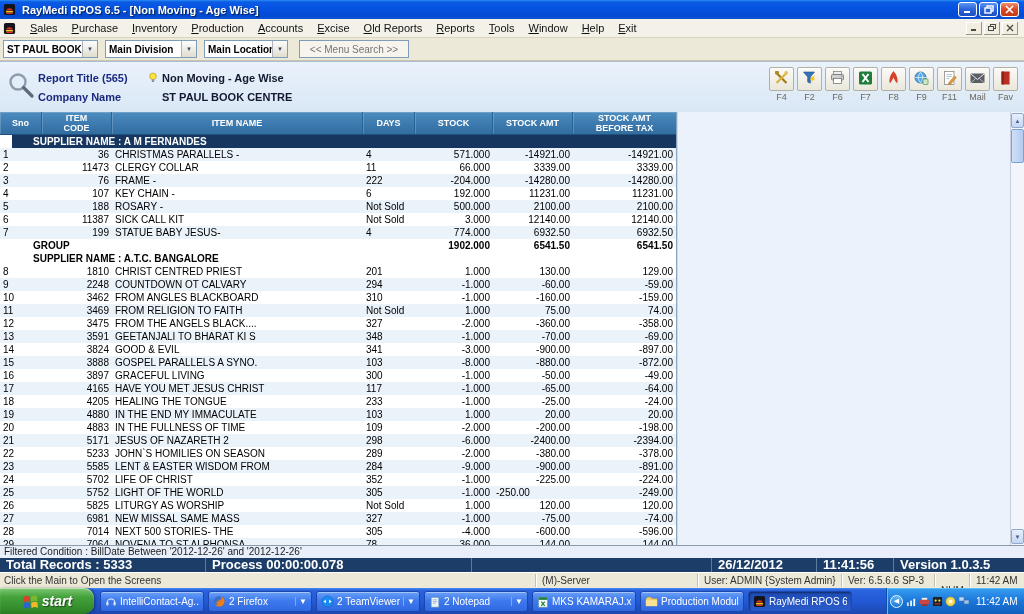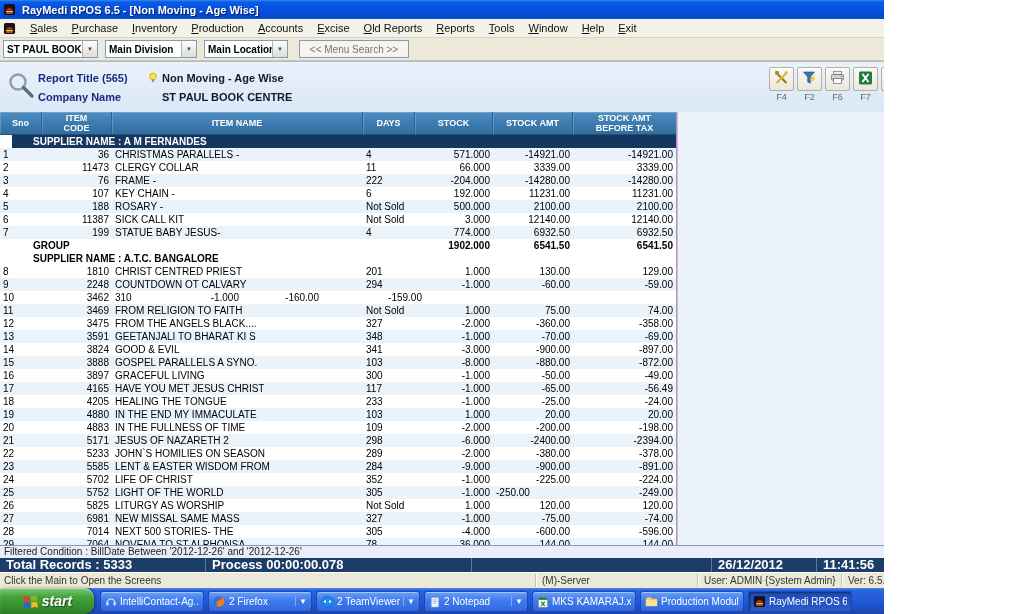--- a/index.html
+++ b/index.html
@@ -1,17 +1,17 @@
 <!DOCTYPE html>
 <html><head>
 <meta charset="utf-8">
 <style>
   * { margin:0; padding:0; box-sizing:border-box; }
   html,body { width:1024px; height:614px; overflow:hidden; font-family:"Liberation Sans", sans-serif; }
-  .screen { position:relative; width:884px; height:614px; background:#f9a8d4; overflow:hidden; }
+  .screen { position:relative; width:1024px; height:614px; background:#fde047; overflow:hidden; }
 
   
   .titlebar { position:absolute; top:0; left:0; width:1024px; height:19px;
     background:linear-gradient(180deg,#2a8df5 0%,#0b5be4 10%,#0652e2 45%,#0349d2 85%,#0d55d4 100%);
     display:flex; align-items:center; padding:0 3px; }
   .titlebar .ticon { width:15px; height:15px; margin-right:4px; display:flex; }
   .titlebar .ttext { color:#fff; font-weight:bold; font-size:11px; text-shadow:1px 1px 1px rgba(0,0,0,.6);
     white-space:nowrap; flex:1; }
   .winbtns { display:flex; gap:2px; margin-right:2px; }
   .wbtn { width:19px; height:15px; border-radius:3px; border:1px solid #fff;
@@ -412,20 +412,21 @@
           <div class="tcell" style="width: 70px; text-align: right;">2248</div>
           <div class="tcell" style="width: 251px; text-align: left;">COUNTDOWN OT CALVARY</div>
           <div class="tcell" style="width: 52px; text-align: left;">294</div>
           <div class="tcell" style="width: 78px; text-align: right;">-1.000</div>
           <div class="tcell" style="width: 80px; text-align: right;">-60.00</div>
           <div class="tcell" style="width: 103px; text-align: right;">-59.00</div>
         </div>
         <div class="trow">
           <div class="tcell" style="width: 42px; text-align: left;">10</div>
           <div class="tcell" style="width: 70px; text-align: right;">3462</div>
+          <div class="tcell" style="width: 251px; text-align: left;">FROM ANGLES BLACKBOARD</div>
           <div class="tcell" style="width: 52px; text-align: left;">310</div>
           <div class="tcell" style="width: 78px; text-align: right;">-1.000</div>
           <div class="tcell" style="width: 80px; text-align: right;">-160.00</div>
           <div class="tcell" style="width: 103px; text-align: right;">-159.00</div>
         </div>
         <div class="trow pale">
           <div class="tcell" style="width: 42px; text-align: left;">11</div>
           <div class="tcell" style="width: 70px; text-align: right;">3469</div>
           <div class="tcell" style="width: 251px; text-align: left;">FROM RELIGION TO FAITH</div>
           <div class="tcell" style="width: 52px; text-align: left;">Not Sold</div>
@@ -478,21 +479,21 @@
           <div class="tcell" style="width: 80px; text-align: right;">-50.00</div>
           <div class="tcell" style="width: 103px; text-align: right;">-49.00</div>
         </div>
         <div class="trow pale">
           <div class="tcell" style="width: 42px; text-align: left;">17</div>
           <div class="tcell" style="width: 70px; text-align: right;">4165</div>
           <div class="tcell" style="width: 251px; text-align: left;">HAVE YOU MET JESUS CHRIST</div>
           <div class="tcell" style="width: 52px; text-align: left;">117</div>
           <div class="tcell" style="width: 78px; text-align: right;">-1.000</div>
           <div class="tcell" style="width: 80px; text-align: right;">-65.00</div>
-          <div class="tcell" style="width: 103px; text-align: right;">-56.49</div>
+          <div class="tcell" style="width: 103px; text-align: right;">-64.00</div>
         </div>
         <div class="trow">
           <div class="tcell" style="width: 42px; text-align: left;">18</div>
           <div class="tcell" style="width: 70px; text-align: right;">4205</div>
           <div class="tcell" style="width: 251px; text-align: left;">HEALING THE TONGUE</div>
           <div class="tcell" style="width: 52px; text-align: left;">233</div>
           <div class="tcell" style="width: 78px; text-align: right;">-1.000</div>
           <div class="tcell" style="width: 80px; text-align: right;">-25.00</div>
           <div class="tcell" style="width: 103px; text-align: right;">-24.00</div>
         </div>

